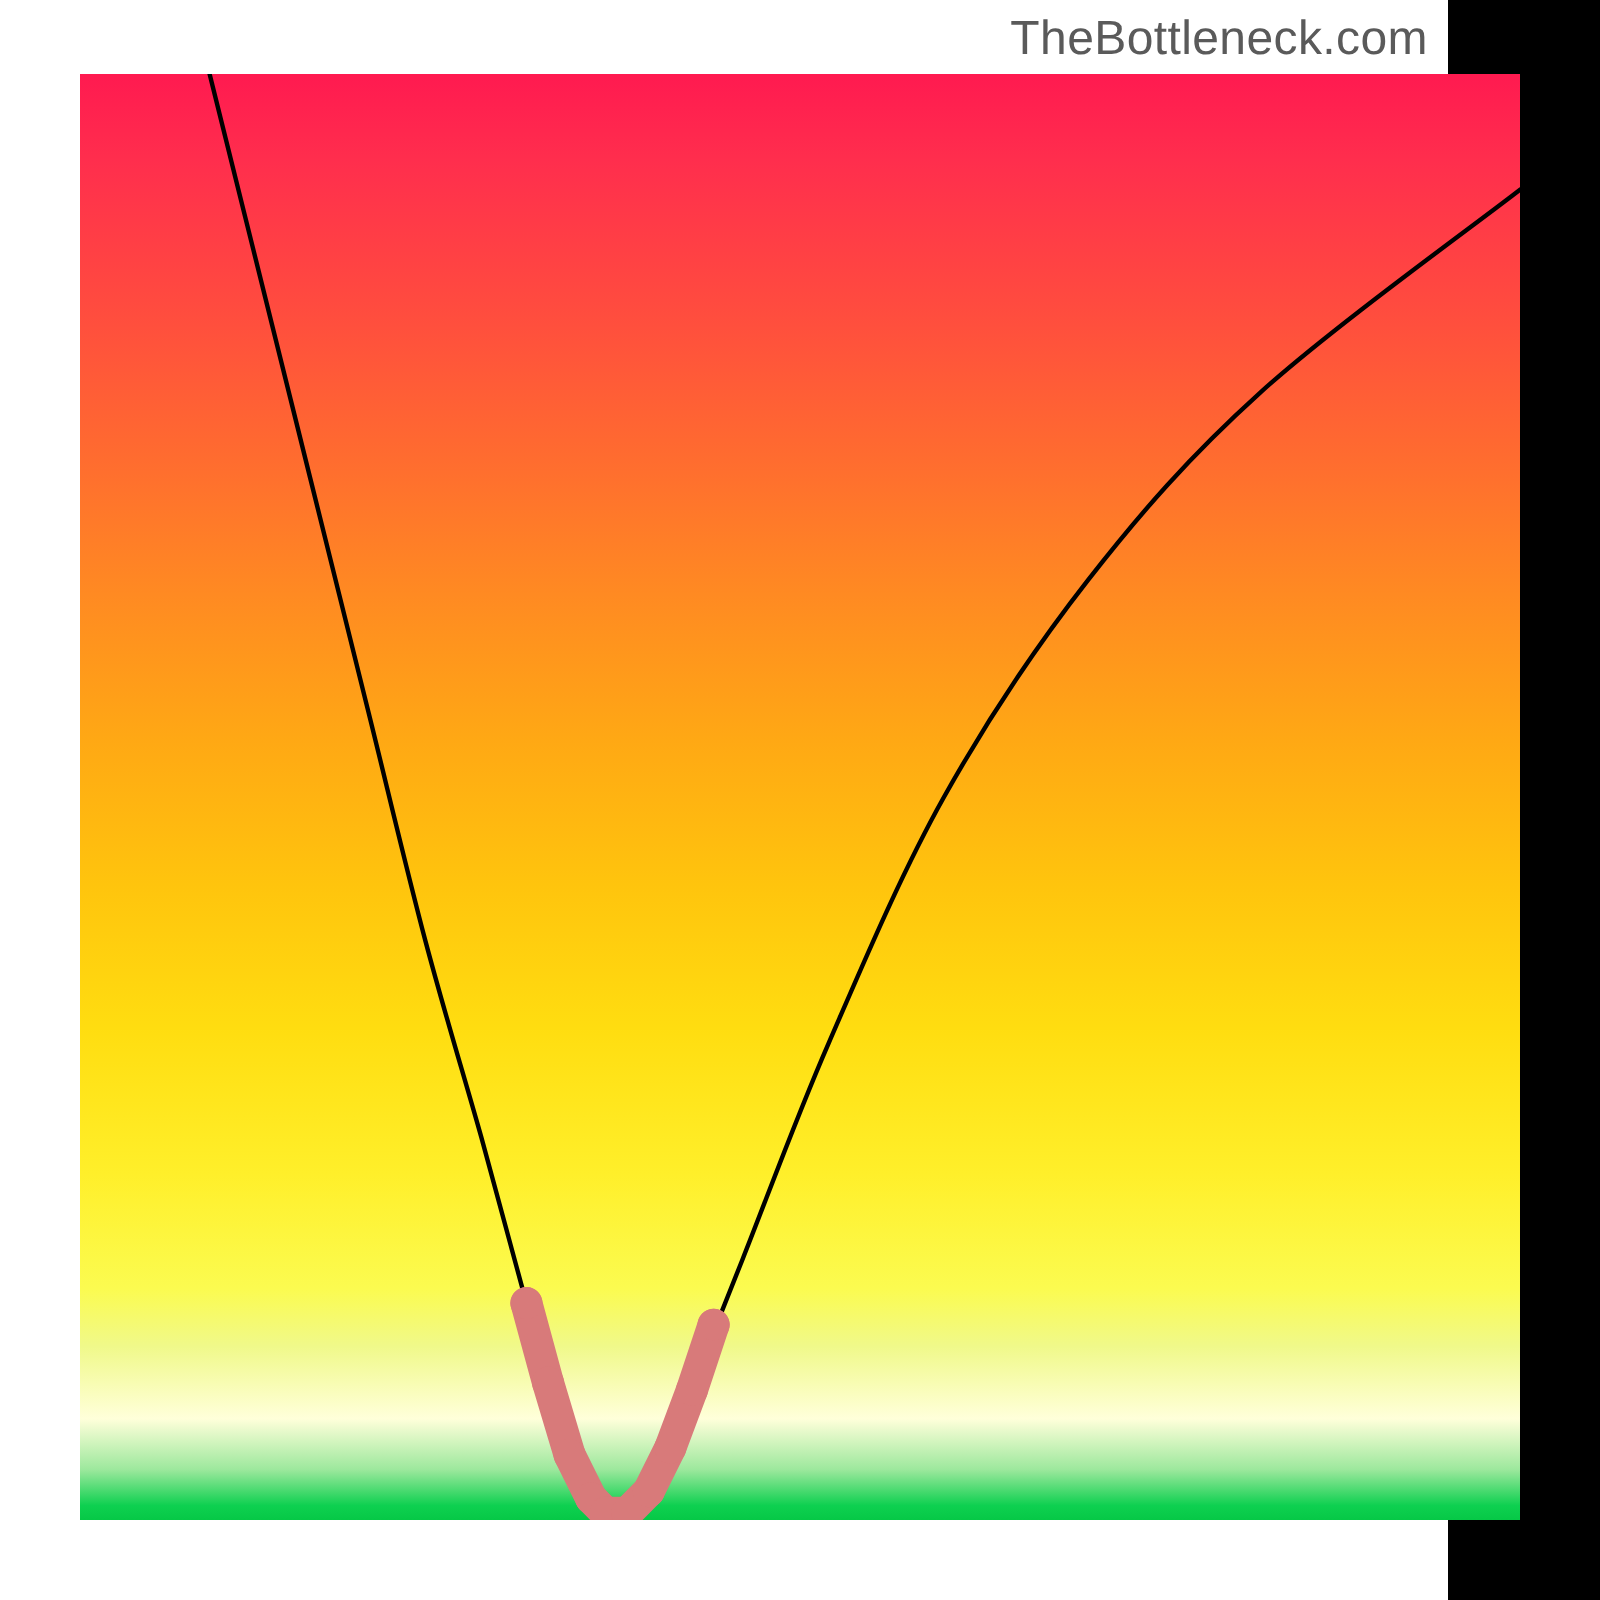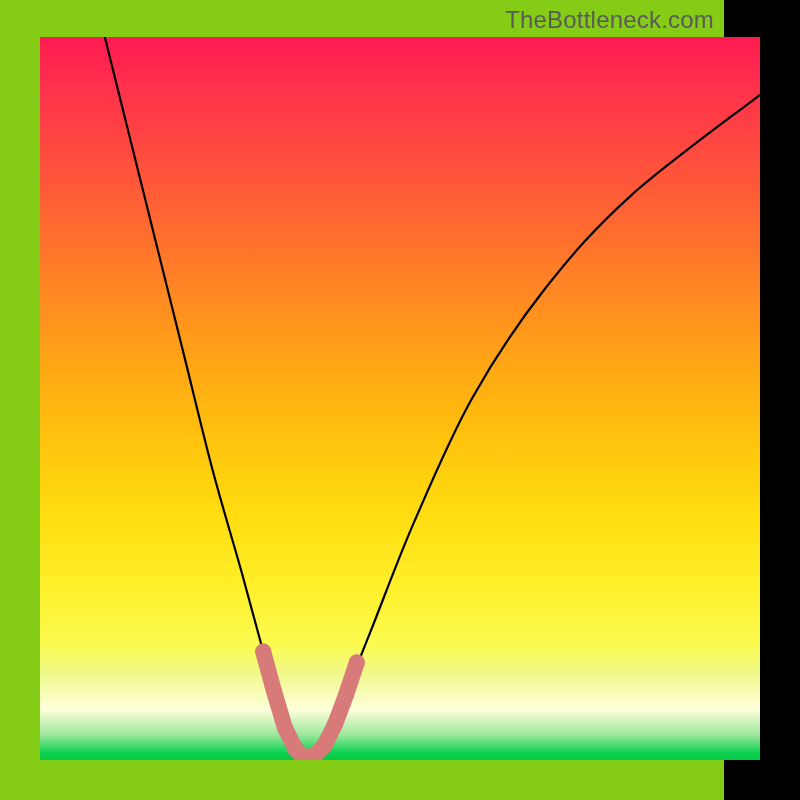--- a/index.html
+++ b/index.html
@@ -10,21 +10,21 @@
     background: #000;
     overflow: hidden;
     font-family: Arial, Helvetica, sans-serif;
   }
   .frame {
     position: absolute;
     left: 0;
     top: 0;
     width: 724px;
     height: 800px;
-    background: #84cc16;
+    background: #ffffff;
   }
   .plot {
     position: absolute;
     left: 40px;
     top: 37px;
     width: 720px;
     height: 723px;
     background: linear-gradient(to bottom,
       #ff1a50 0%,
       #ff2e4d 6%,

